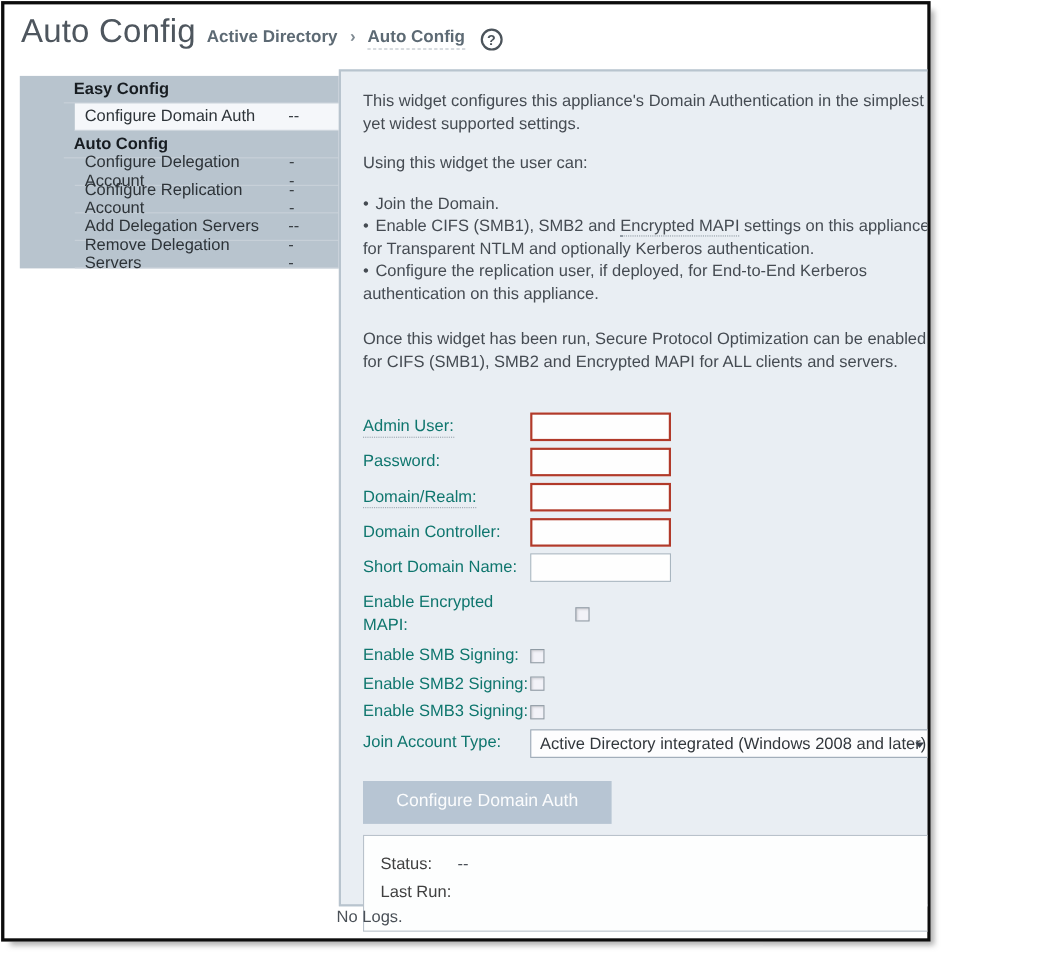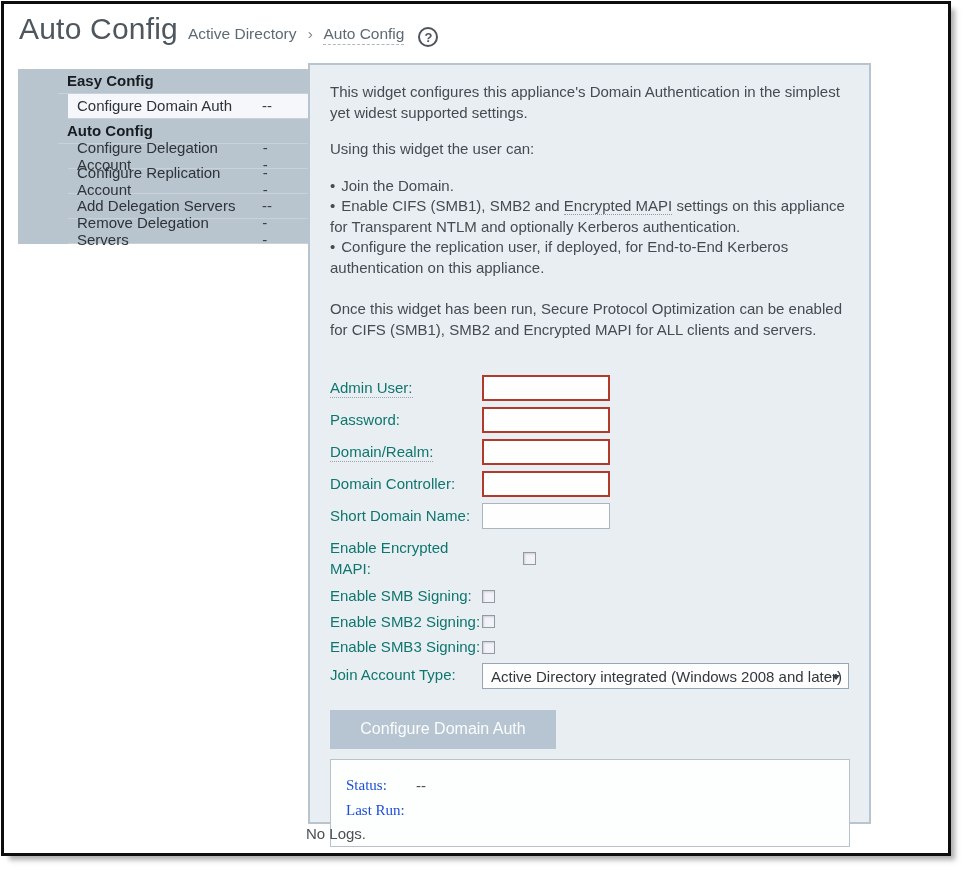--- a/index.html
+++ b/index.html
@@ -1,26 +1,26 @@
 <!DOCTYPE html>
 <html><head>
 <meta charset="utf-8">
 <style>
   * { margin:0; padding:0; box-sizing:border-box; }
   html,body { width:964px; height:871px; background:#ffffff; font-family:"Liberation Sans", sans-serif; }
   #frame {
-    position:absolute; left:1px; top:1px; width:950px; height:855px;
+    position:absolute; left:1px; top:1px; width:845px; height:855px;
     background:#ffffff; border:3px solid #0d0d0d;
     box-shadow:6px 6px 5px -2px rgba(110,110,110,0.55);
     overflow:hidden;
   }
   
   .hdr { position:absolute; left:15px; top:8px; display:flex; align-items:baseline; }
   .hdr-title { font-size:30px; font-weight:400; color:#4e565e; letter-spacing:0.2px; }
-  .crumb { margin-left:10px; font-size:15.5px; color:#5d6a74; }
+  .crumb { margin-left:10px; font-size:15.5px; color:#5d6a74;font-weight:bold; }
   .crumb-sep { margin:0 7px; color:#7d8890; }
   .crumb-current { border-bottom:1px dashed #b0b8bf; padding-bottom:2px; color:#5d6a74; }
   .help-badge {
     display:inline-block; margin-left:14px; width:20px; height:20px; border-radius:50%;
     border:2px solid #4c545b; color:#4c545b; font-size:13px; font-weight:bold;
     text-align:center; line-height:17px; position:relative; top:3px;
   }
   
   .sidebar { position:absolute; left:14px; top:65px; width:290px; background:#b8c4ce; font-size:15px;padding-left:40px; }
   .sb-header {
@@ -76,21 +76,21 @@
   }
   .run-btn {
     margin-top:15px; width:226px; height:39px; background:#b7c5d3; border:none;
     color:#fbfcfd; font-size:16px; font-family:"Liberation Sans", sans-serif; cursor:pointer;
   }
   .status-box {
     margin-top:10px; width:520px; height:88px; background:#fdfefe;
     border:1px solid #b9c2cb; padding:13px 15px;
   }
   .status-row { display:flex; line-height:25px; }
-  .status-lbl { width:70px; flex:none; color:#1d4ed8;font-family:Liberation Serif, serif; }
+  .status-lbl { width:70px; flex:none; color:#404040; }
   .status-val { color:#4a5057; }
   .no-logs { position:absolute; left:302px; top:821px; font-size:15px; color:#4a5057; }
 </style>
 </head>
 <body>
 
 <div id="frame">
 
   <div class="hdr">
     <span class="hdr-title">Auto Config</span>

